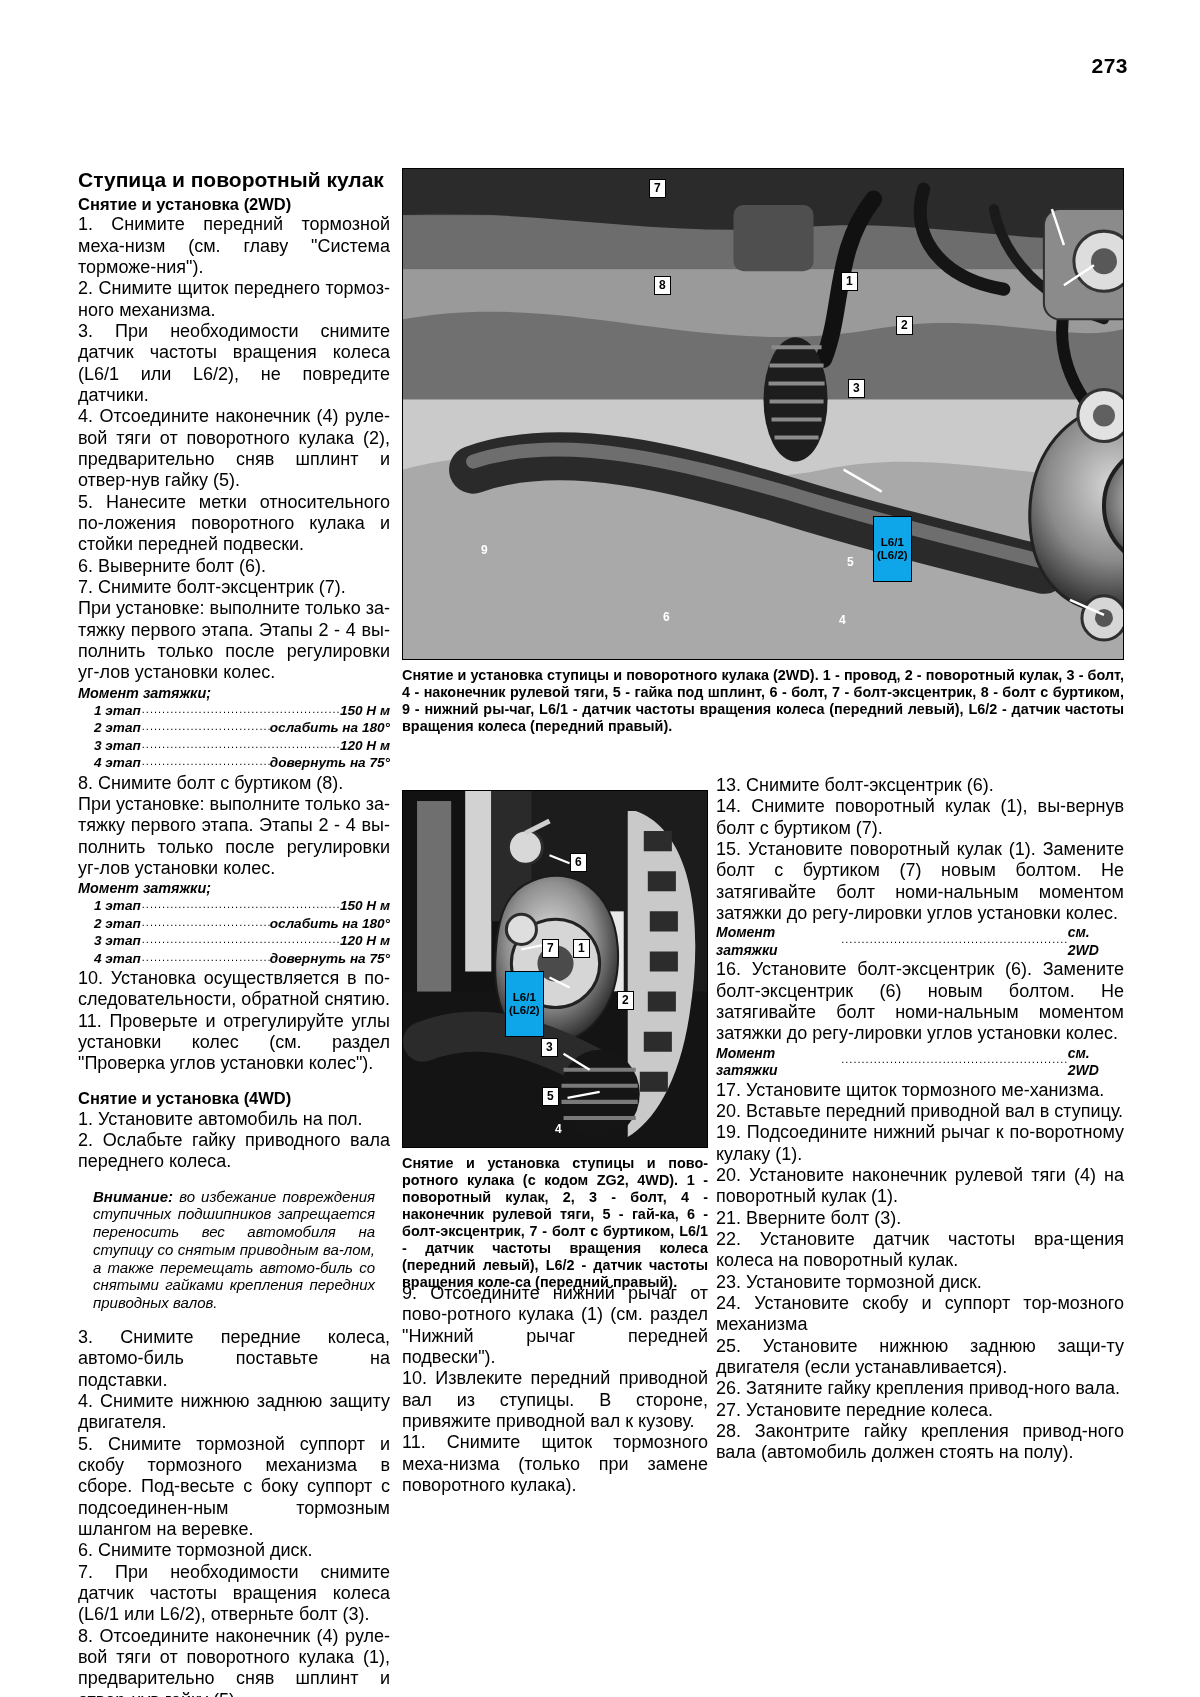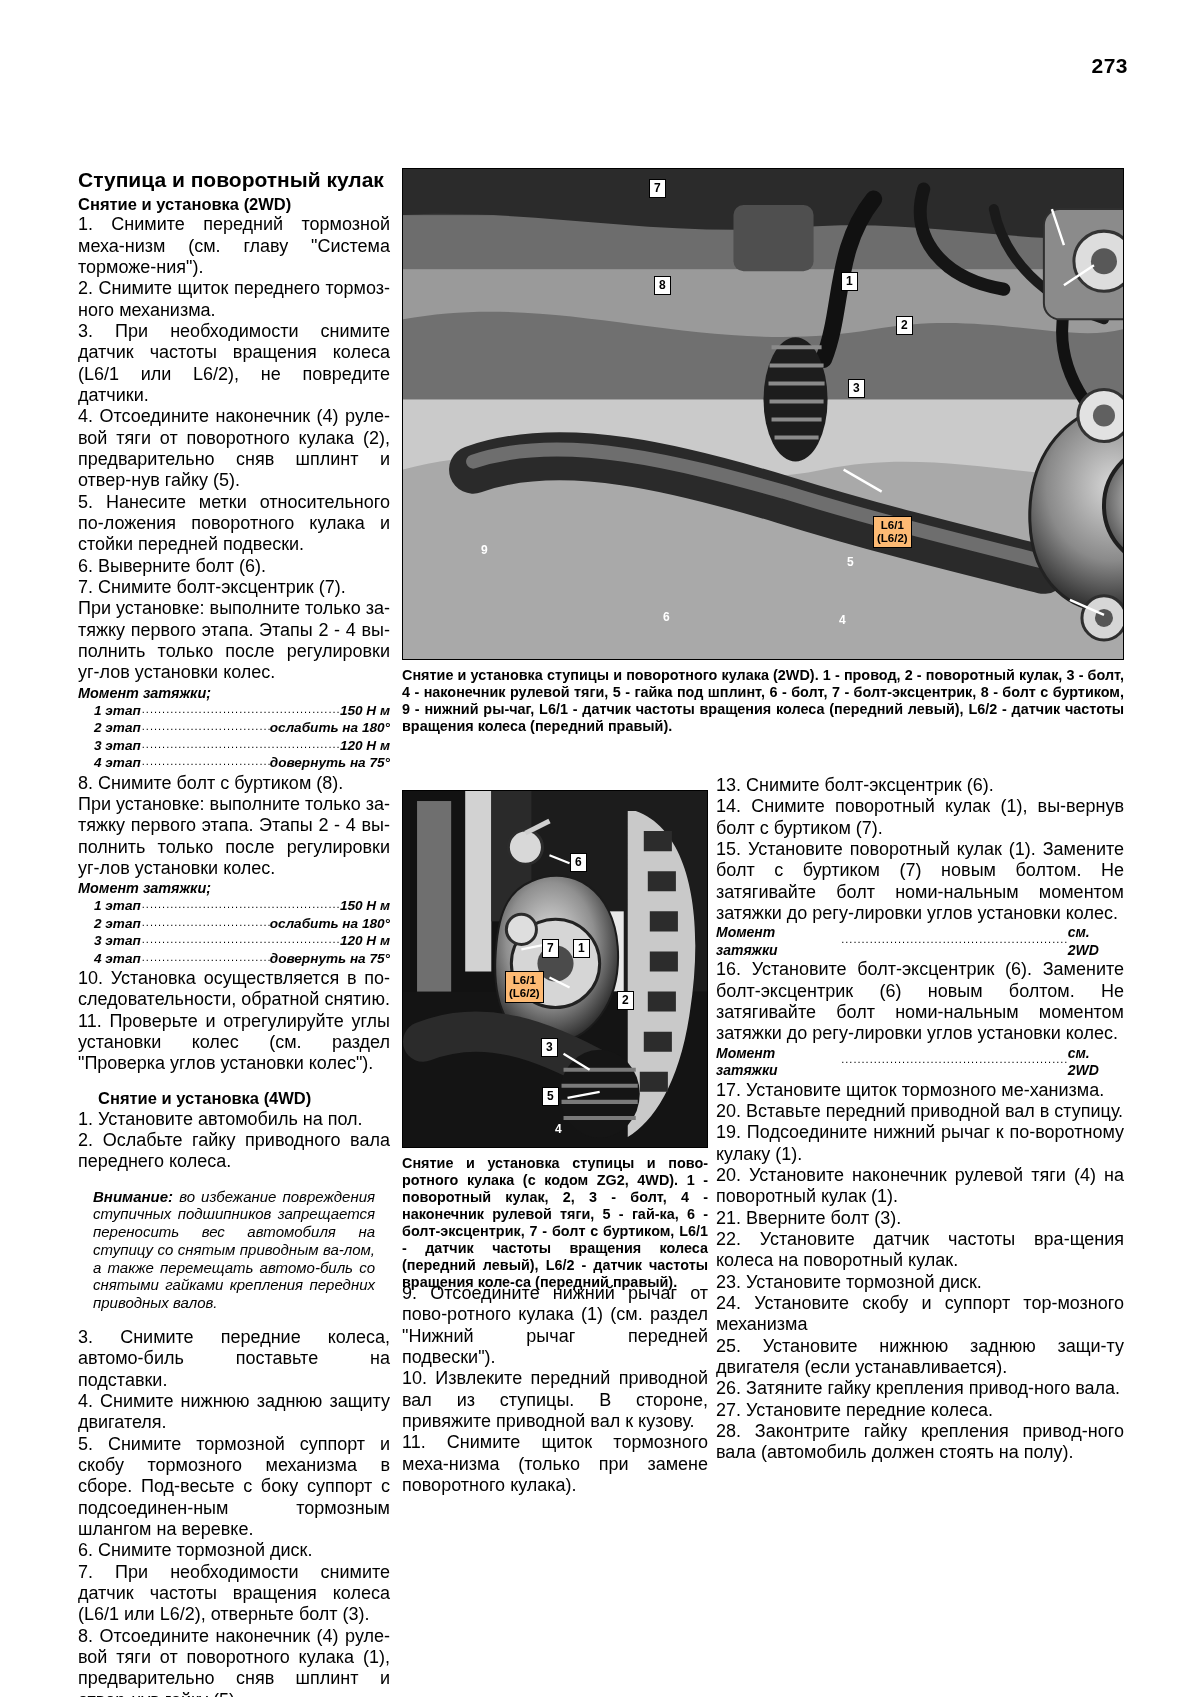--- a/index.html
+++ b/index.html
@@ -68,21 +68,21 @@
     font-weight: bold;
     line-height: 1.12;
     margin: 0 0 1px 0;
   }
   h3.sub {
     font-size: 16.5px;
     font-weight: bold;
     line-height: 1.15;
     margin: 3px 0 1px 0;
   }
-  h3.sub.spaced { margin-top: 14px; margin-left: 20px; }
+  h3.sub.spaced { margin-top: 14px; }
 
   p.step {
     font-size: 18px;
     line-height: 1.185;
     margin: 0;
     text-align: justify;
     text-justify: inter-word;
     hyphens: manual;
   }
   p.note {
@@ -178,26 +178,26 @@
     font-weight: bold;
     line-height: 1;
     padding: 2px 4px 3px 4px;
     font-family: "Liberation Sans", sans-serif;
     z-index: 6;
   }
   .callout.nobox { border: none; background: transparent; color: #fff; }
 
   .sensor-lbl {
     position: absolute;
-    background: #fdba74;
+    background: #0ea5e9;
     border: 1px solid #000;
     font-size: 11.5px;
     font-weight: bold;
     line-height: 1.12;
-    padding: 2px 3px;
+    padding: 19px 3px;
     text-align: center;
     z-index: 6;
   }
 </style>
 </head>
 <body>
 
 <div class="page">
 
   <div class="page-number">273</div>

